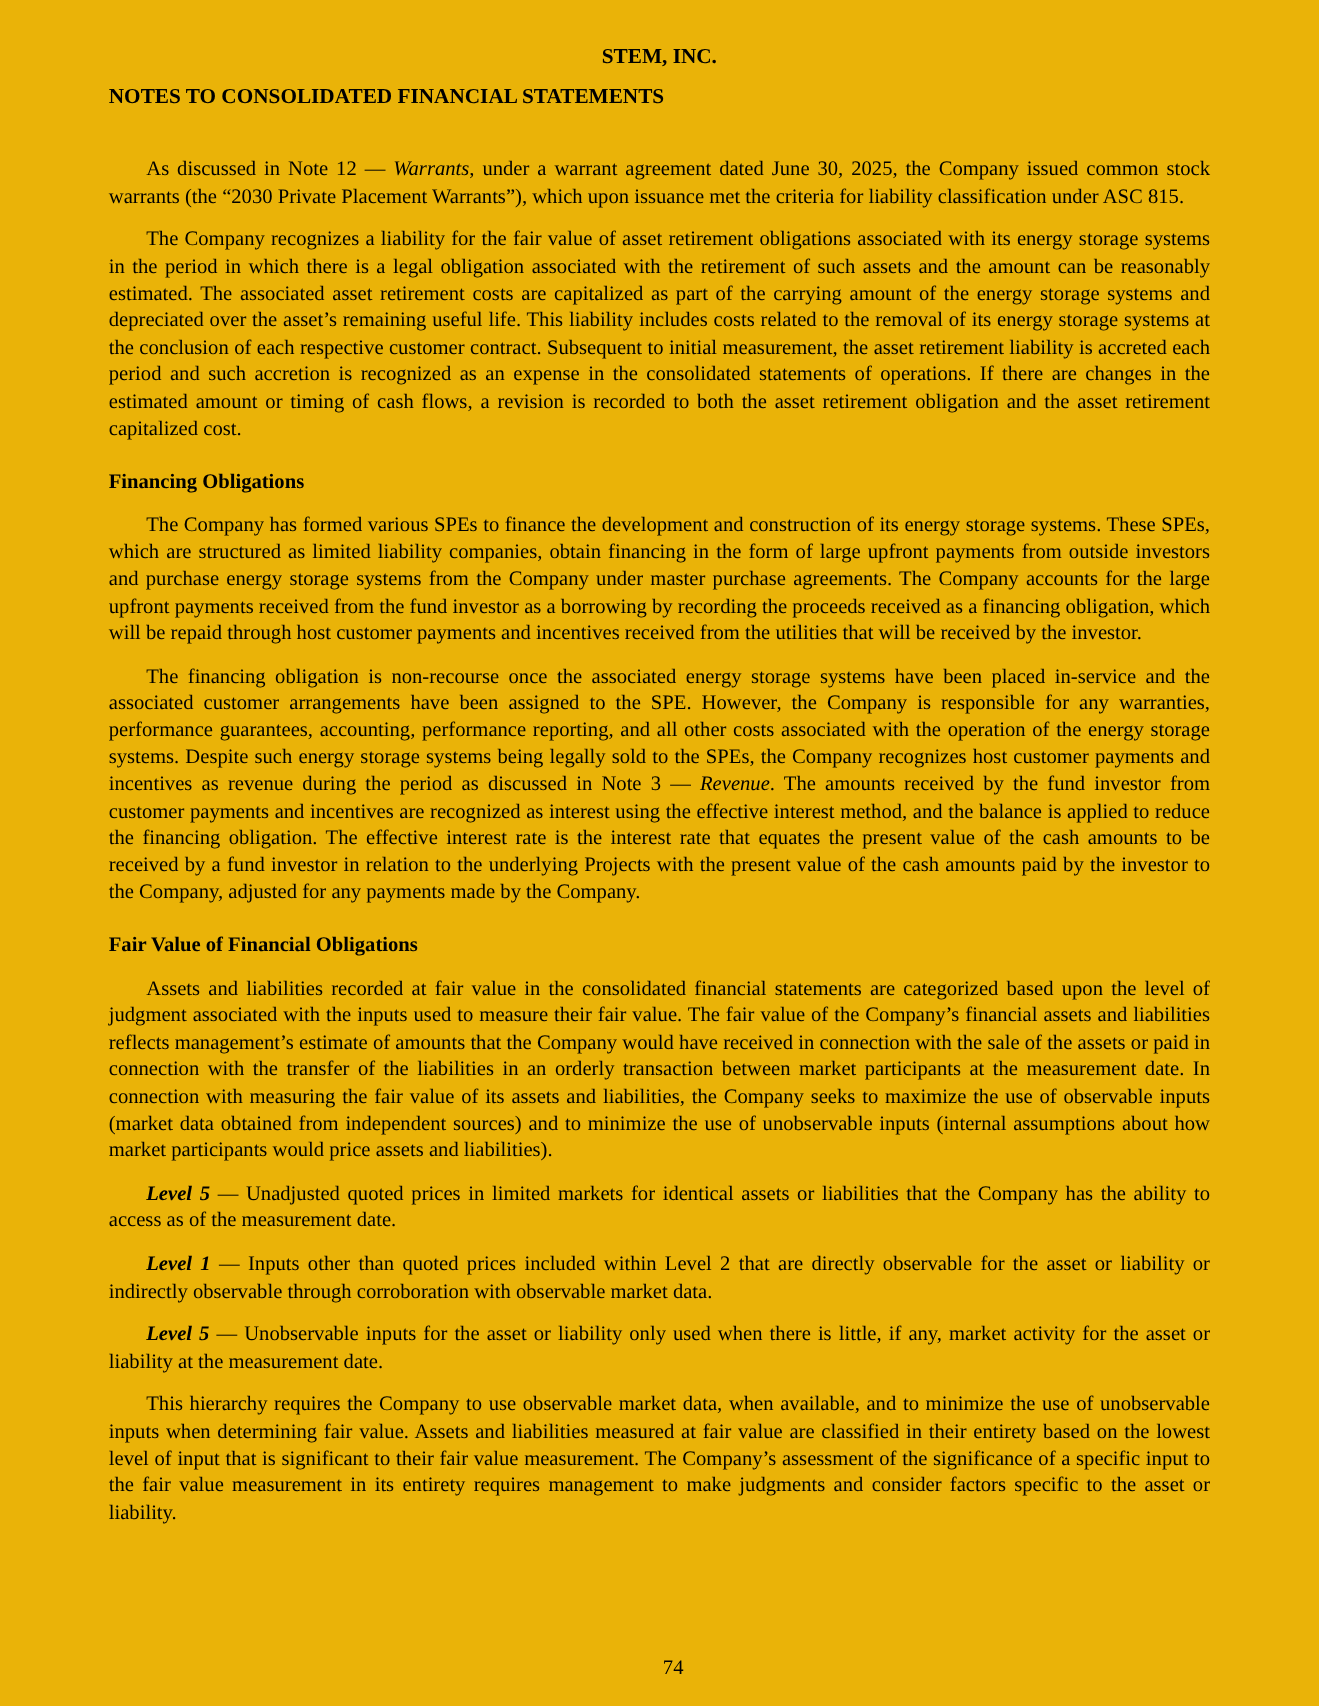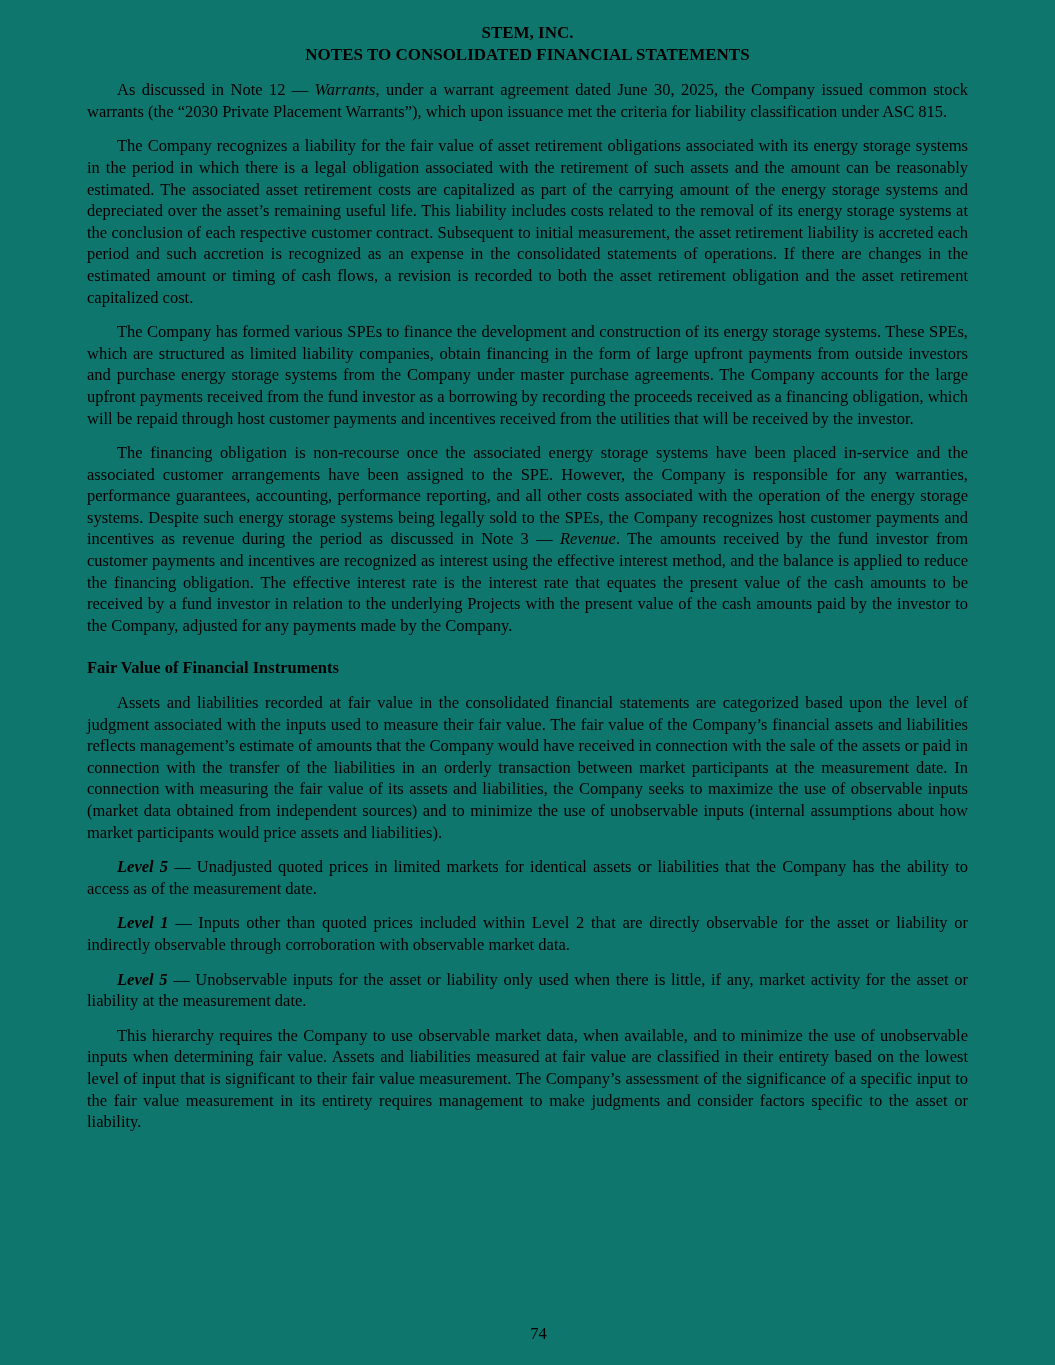--- a/index.html
+++ b/index.html
@@ -5,47 +5,47 @@
   html, body {
     margin: 0;
     padding: 0;
     background: #ffffff;
   }
   .page {
     position: relative;
     width: 1055px;
     height: 1365px;
     box-sizing: border-box;
-    background: #0f766e;
-    padding: 22px 87px 0 87px;
+    background: #eab308;
+    padding: 34px 87px 0 87px;
     font-family: "Liberation Serif", "DejaVu Serif", serif;
     font-size: 16.5px;
     line-height: 21.6px;
     color: #000000;
     overflow: hidden;
   }
   .doc-title {
     text-align: center;
     font-weight: bold;
     font-size: 17px;
     margin: 0;
   }
   .doc-subtitle {
-    text-align: center;
+    text-align: left;
     font-weight: bold;
     font-size: 17px;
-    margin: 0 0 0 0;
+    margin: 10px 0 0 0;
   }
   .para {
     margin: 13px 0 0 0;
     text-indent: 30px;
     text-align: justify;
   }
   .first-para {
-    margin-top: 14px;
+    margin-top: 37px;
   }
   .section-heading {
     font-size: 16.5px;
     font-weight: bold;
     margin: 21px 0 0 0;
     text-align: left;
   }
   .italic {
     font-style: italic;
   }
@@ -67,24 +67,25 @@
 
 <div class="page">
 
   <h1 class="doc-title">STEM, INC.</h1>
   <h2 class="doc-subtitle">NOTES TO CONSOLIDATED FINANCIAL STATEMENTS</h2>
 
   <p class="para first-para"><span>As discussed in Note 12 — </span><span class="italic">Warrants</span><span>, under a warrant agreement dated June 30, 2025, the Company issued common stock warrants (the “2030 Private Placement Warrants”), which upon issuance met the criteria for liability classification under ASC 815.</span></p>
 
   <p class="para">The Company recognizes a liability for the fair value of asset retirement obligations associated with its energy storage systems in the period in which there is a legal obligation associated with the retirement of such assets and the amount can be reasonably estimated. The associated asset retirement costs are capitalized as part of the carrying amount of the energy storage systems and depreciated over the asset’s remaining useful life. This liability includes costs related to the removal of its energy storage systems at the conclusion of each respective customer contract. Subsequent to initial measurement, the asset retirement liability is accreted each period and such accretion is recognized as an expense in the consolidated statements of operations. If there are changes in the estimated amount or timing of cash flows, a revision is recorded to both the asset retirement obligation and the asset retirement capitalized cost.</p>
 
+  <h3 class="section-heading">Financing Obligations</h3>
   <p class="para">The Company has formed various SPEs to finance the development and construction of its energy storage systems. These SPEs, which are structured as limited liability companies, obtain financing in the form of large upfront payments from outside investors and purchase energy storage systems from the Company under master purchase agreements. The Company accounts for the large upfront payments received from the fund investor as a borrowing by recording the proceeds received as a financing obligation, which will be repaid through host customer payments and incentives received from the utilities that will be received by the investor.</p>
   <p class="para"><span>The financing obligation is non-recourse once the associated energy storage systems have been placed in-service and the associated customer arrangements have been assigned to the SPE. However, the Company is responsible for any warranties, performance guarantees, accounting, performance reporting, and all other costs associated with the operation of the energy storage systems. Despite such energy storage systems being legally sold to the SPEs, the Company recognizes host customer payments and incentives as revenue during the period as discussed in Note 3 — </span><span class="italic">Revenue</span><span>. The amounts received by the fund investor from customer payments and incentives are recognized as interest using the effective interest method, and the balance is applied to reduce the financing obligation. The effective interest rate is the interest rate that equates the present value of the cash amounts to be received by a fund investor in relation to the underlying Projects with the present value of the cash amounts paid by the investor to the Company, adjusted for any payments made by the Company.</span></p>
 
-  <h3 class="section-heading">Fair Value of Financial Instruments</h3>
+  <h3 class="section-heading">Fair Value of Financial Obligations</h3>
   <p class="para">Assets and liabilities recorded at fair value in the consolidated financial statements are categorized based upon the level of judgment associated with the inputs used to measure their fair value. The fair value of the Company’s financial assets and liabilities reflects management’s estimate of amounts that the Company would have received in connection with the sale of the assets or paid in connection with the transfer of the liabilities in an orderly transaction between market participants at the measurement date. In connection with measuring the fair value of its assets and liabilities, the Company seeks to maximize the use of observable inputs (market data obtained from independent sources) and to minimize the use of unobservable inputs (internal assumptions about how market participants would price assets and liabilities).</p>
 
   <p class="para"><span class="bold-italic">Level 5</span><span> — Unadjusted quoted prices in limited markets for identical assets or liabilities that the Company has the ability to access as of the measurement date.</span></p>
 
   <p class="para"><span class="bold-italic">Level 1</span><span> — Inputs other than quoted prices included within Level 2 that are directly observable for the asset or liability or indirectly observable through corroboration with observable market data.</span></p>
 
   <p class="para"><span class="bold-italic">Level 5</span><span> — Unobservable inputs for the asset or liability only used when there is little, if any, market activity for the asset or liability at the measurement date.</span></p>
 
   <p class="para">This hierarchy requires the Company to use observable market data, when available, and to minimize the use of unobservable inputs when determining fair value. Assets and liabilities measured at fair value are classified in their entirety based on the lowest level of input that is significant to their fair value measurement. The Company’s assessment of the significance of a specific input to the fair value measurement in its entirety requires management to make judgments and consider factors specific to the asset or liability.</p>
 

